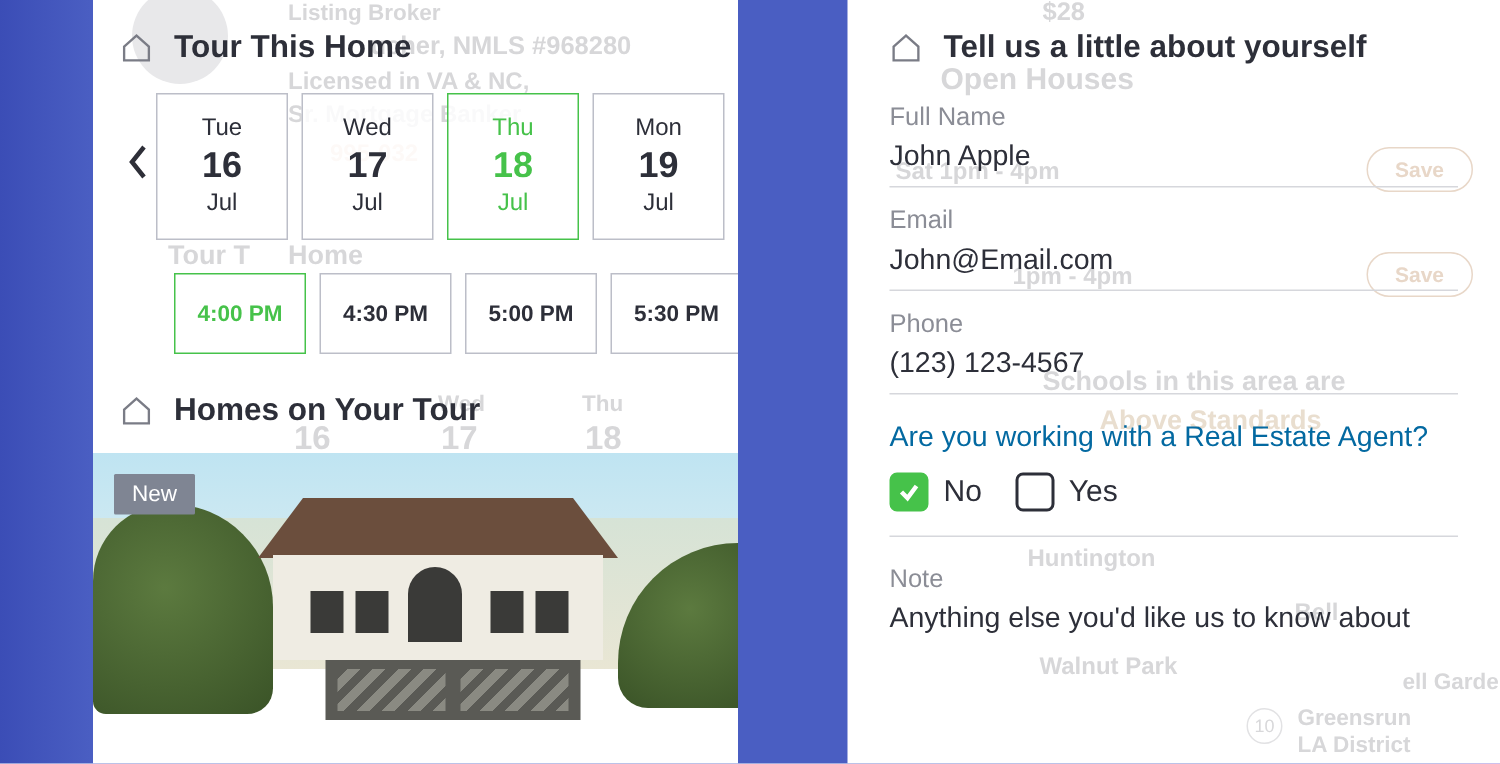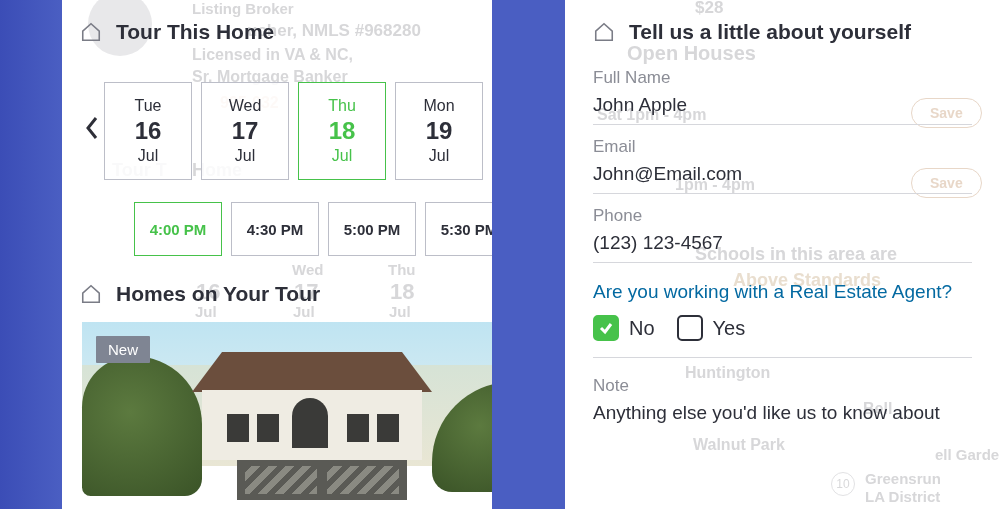--- a/index.html
+++ b/index.html
@@ -40,21 +40,21 @@
   }
   .tour-header .icon, .homes-header .icon, .form-header .icon { margin-right: 14px; }
   .house-icon {
     width: 22px; height: 22px; display: inline-block;
   }
   .house-icon svg { stroke: #7a7c86; fill: none; stroke-width: 1.7; }
 
   .date-row, .time-row {
     display: flex; align-items: center;
     padding-left: 18px;
-    position: relative; z-index: 2; margin-top: 20px;
+    position: relative; z-index: 2;
   }
   .chevron {
     width: 34px; text-align: center;
     color: #2e2f38; font-size: 28px;
     cursor: pointer; user-select: none;
   }
   .chevron svg { stroke: #2e2f38; stroke-width: 3; fill: none; }
 
   .date-card {
     width: 88px; height: 98px;
@@ -65,41 +65,40 @@
     text-align: center;
     cursor: pointer;
     background: rgba(255,255,255,0.85);
     color: #2d2f39;
   }
   .date-card.selected { border-color: #46c24a; color: #46c24a; }
   .date-card .dow { font-size: 16px; margin-bottom: 2px; }
   .date-card .day { font-size: 24px; font-weight: 700; margin-bottom: 2px; }
   .date-card .mon { font-size: 16px; }
 
-  .time-row { margin-top: 22px; padding-left: 72px; }
+  .time-row { margin-top: 22px; padding-left: 54px; }
   .time-card {
     width: 88px; height: 54px;
     border: 1.5px solid #bcbec8;
     margin-right: 9px;
     display: flex; align-items: center; justify-content: center;
     font-size: 15px; font-weight: 600;
     cursor: pointer;
     background: rgba(255,255,255,0.85);
     color: #2d2f39;
   }
   .time-card.selected { border-color: #46c24a; color: #46c24a; }
 
   .homes-header { padding-top: 26px; padding-bottom: 16px; }
 
   .home-photo {
     width: 430px; height: 144px;
     position: relative;
     background:
       linear-gradient(180deg, #bfe4f2 0%, #cbe8f2 30%, #d6e3d6 30%, #e9e6d4 100%);
-    margin-left: 20px;
   }
   .home-photo .roof {
     position: absolute; left: 110px; top: 30px;
     width: 240px; height: 0;
     border-left: 30px solid transparent;
     border-right: 30px solid transparent;
     border-bottom: 40px solid #6b4e3d;
   }
   .home-photo .facade {
     position: absolute; left: 120px; top: 68px;

